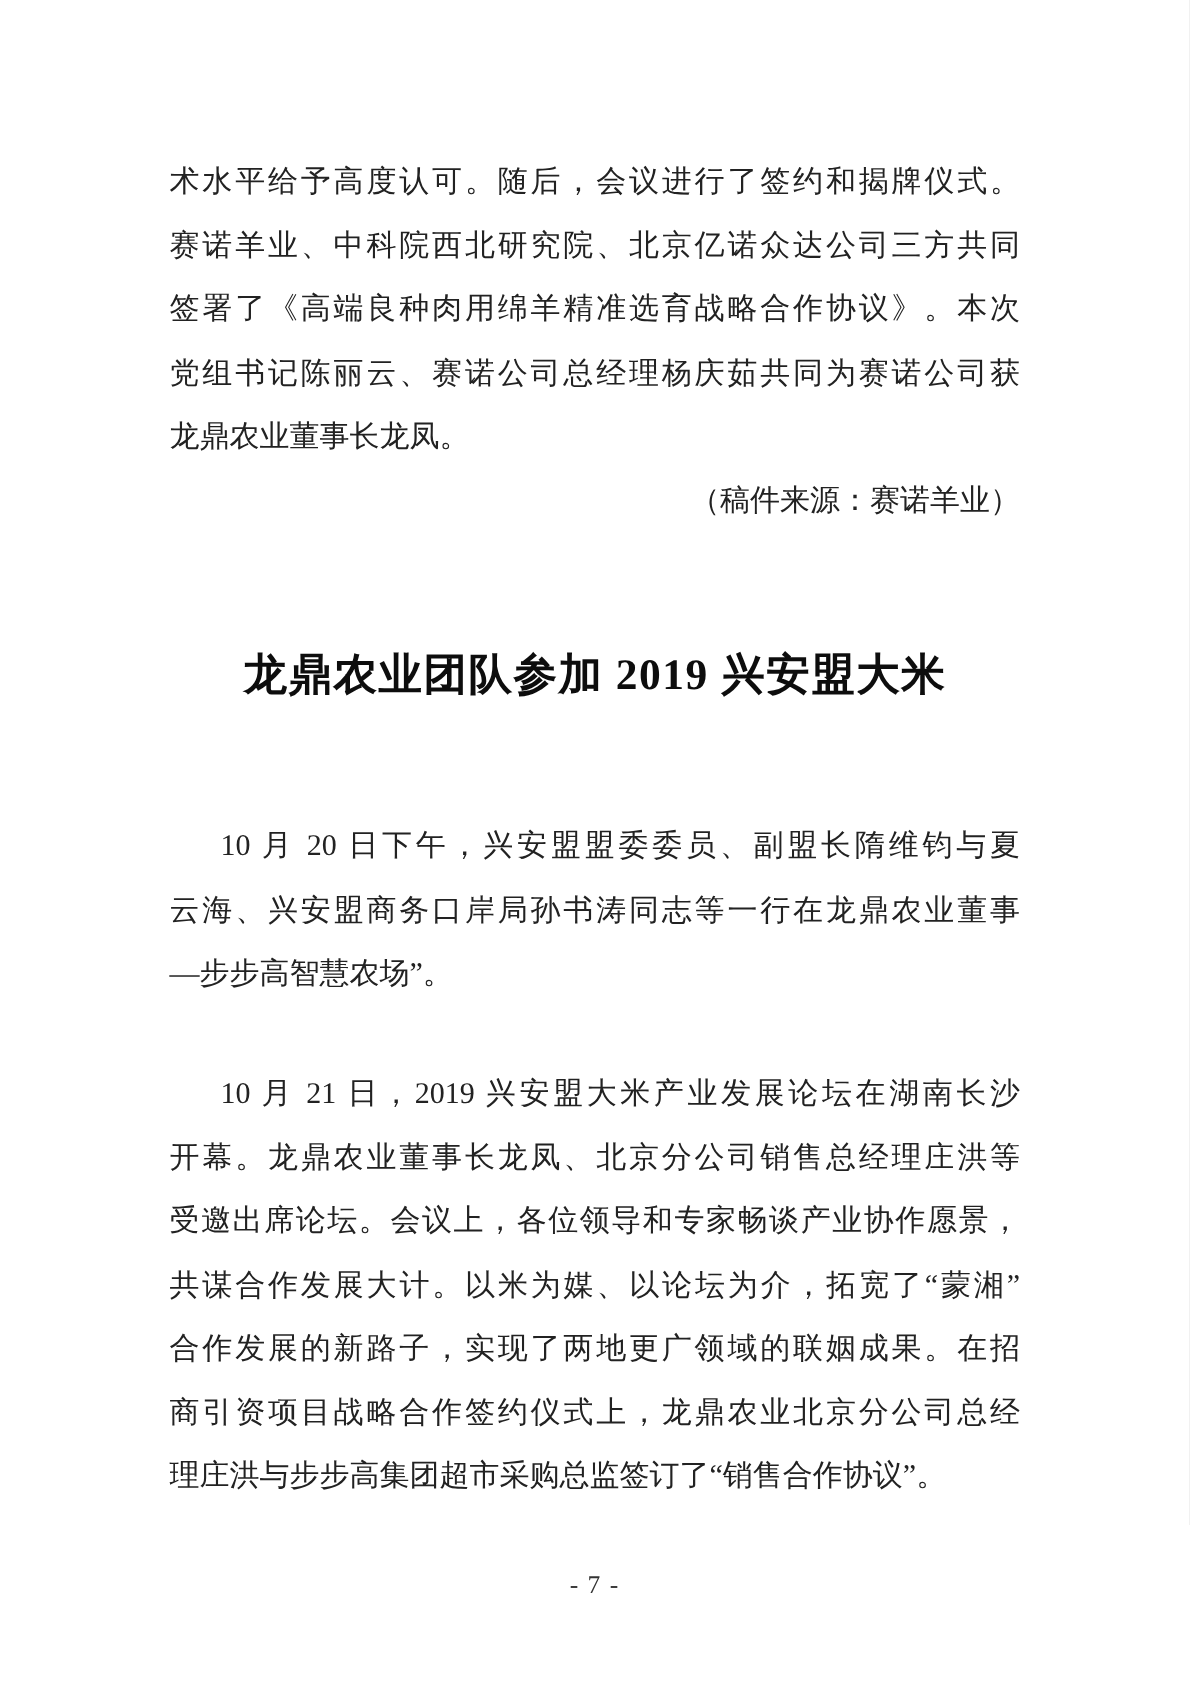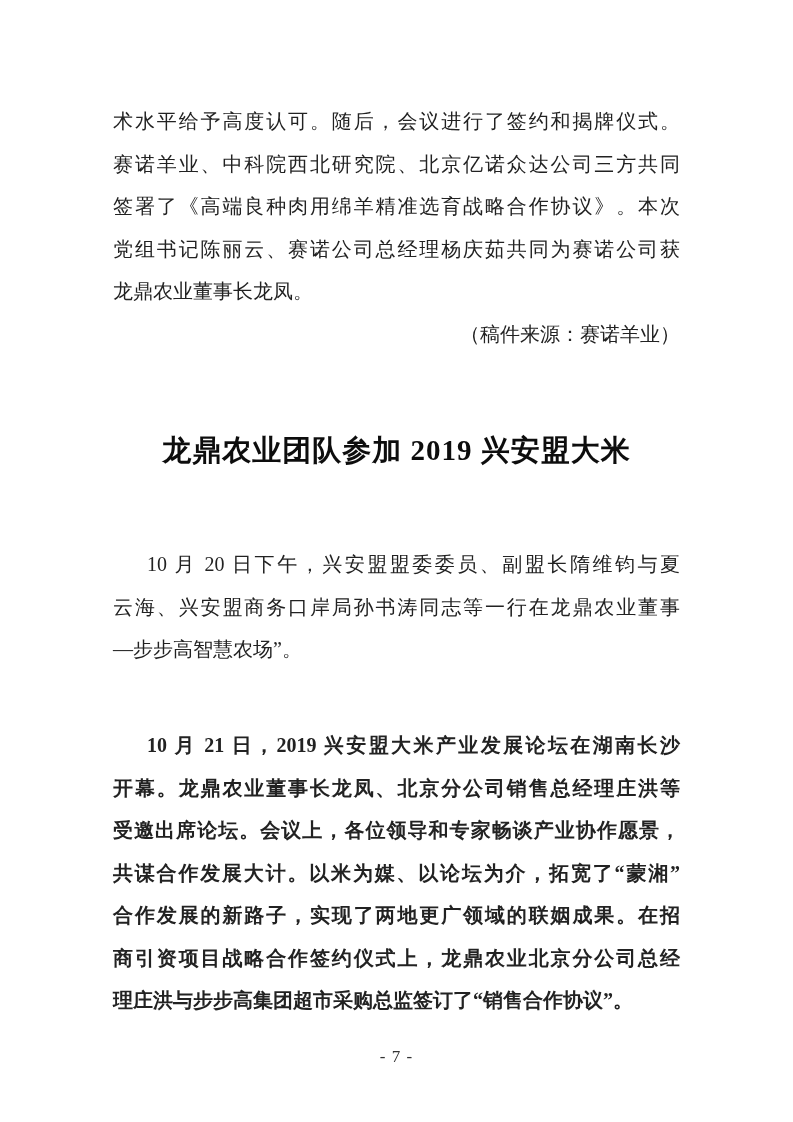--- a/index.html
+++ b/index.html
@@ -59,21 +59,21 @@
     width: 793px;
     text-align: center;
     font-size: 17px;
     color: #333333;
     letter-spacing: 1px;
   }
   #prev-article   { top: 100px; }
   #title-line-1   { top: 396px; margin-top: 36px; }
   #title-line-2   { top: 471px; }
   #paragraph-1    { top: 543px; }
-  #paragraph-2    { top: 724px; font-weight: bold; }
+  #paragraph-2    { top: 708px; }
 </style>
 </head>
 <body>
 
 <div class="page">
 
   <div id="prev-article" class="col bodytext">
     <div class="line">术水平给予高度认可。随后，会议进行了签约和揭牌仪式。</div>
     <div class="line">赛诺羊业、中科院西北研究院、北京亿诺众达公司三方共同</div>
     <div class="line">签署了《高端良种肉用绵羊精准选育战略合作协议》。本次</div>

